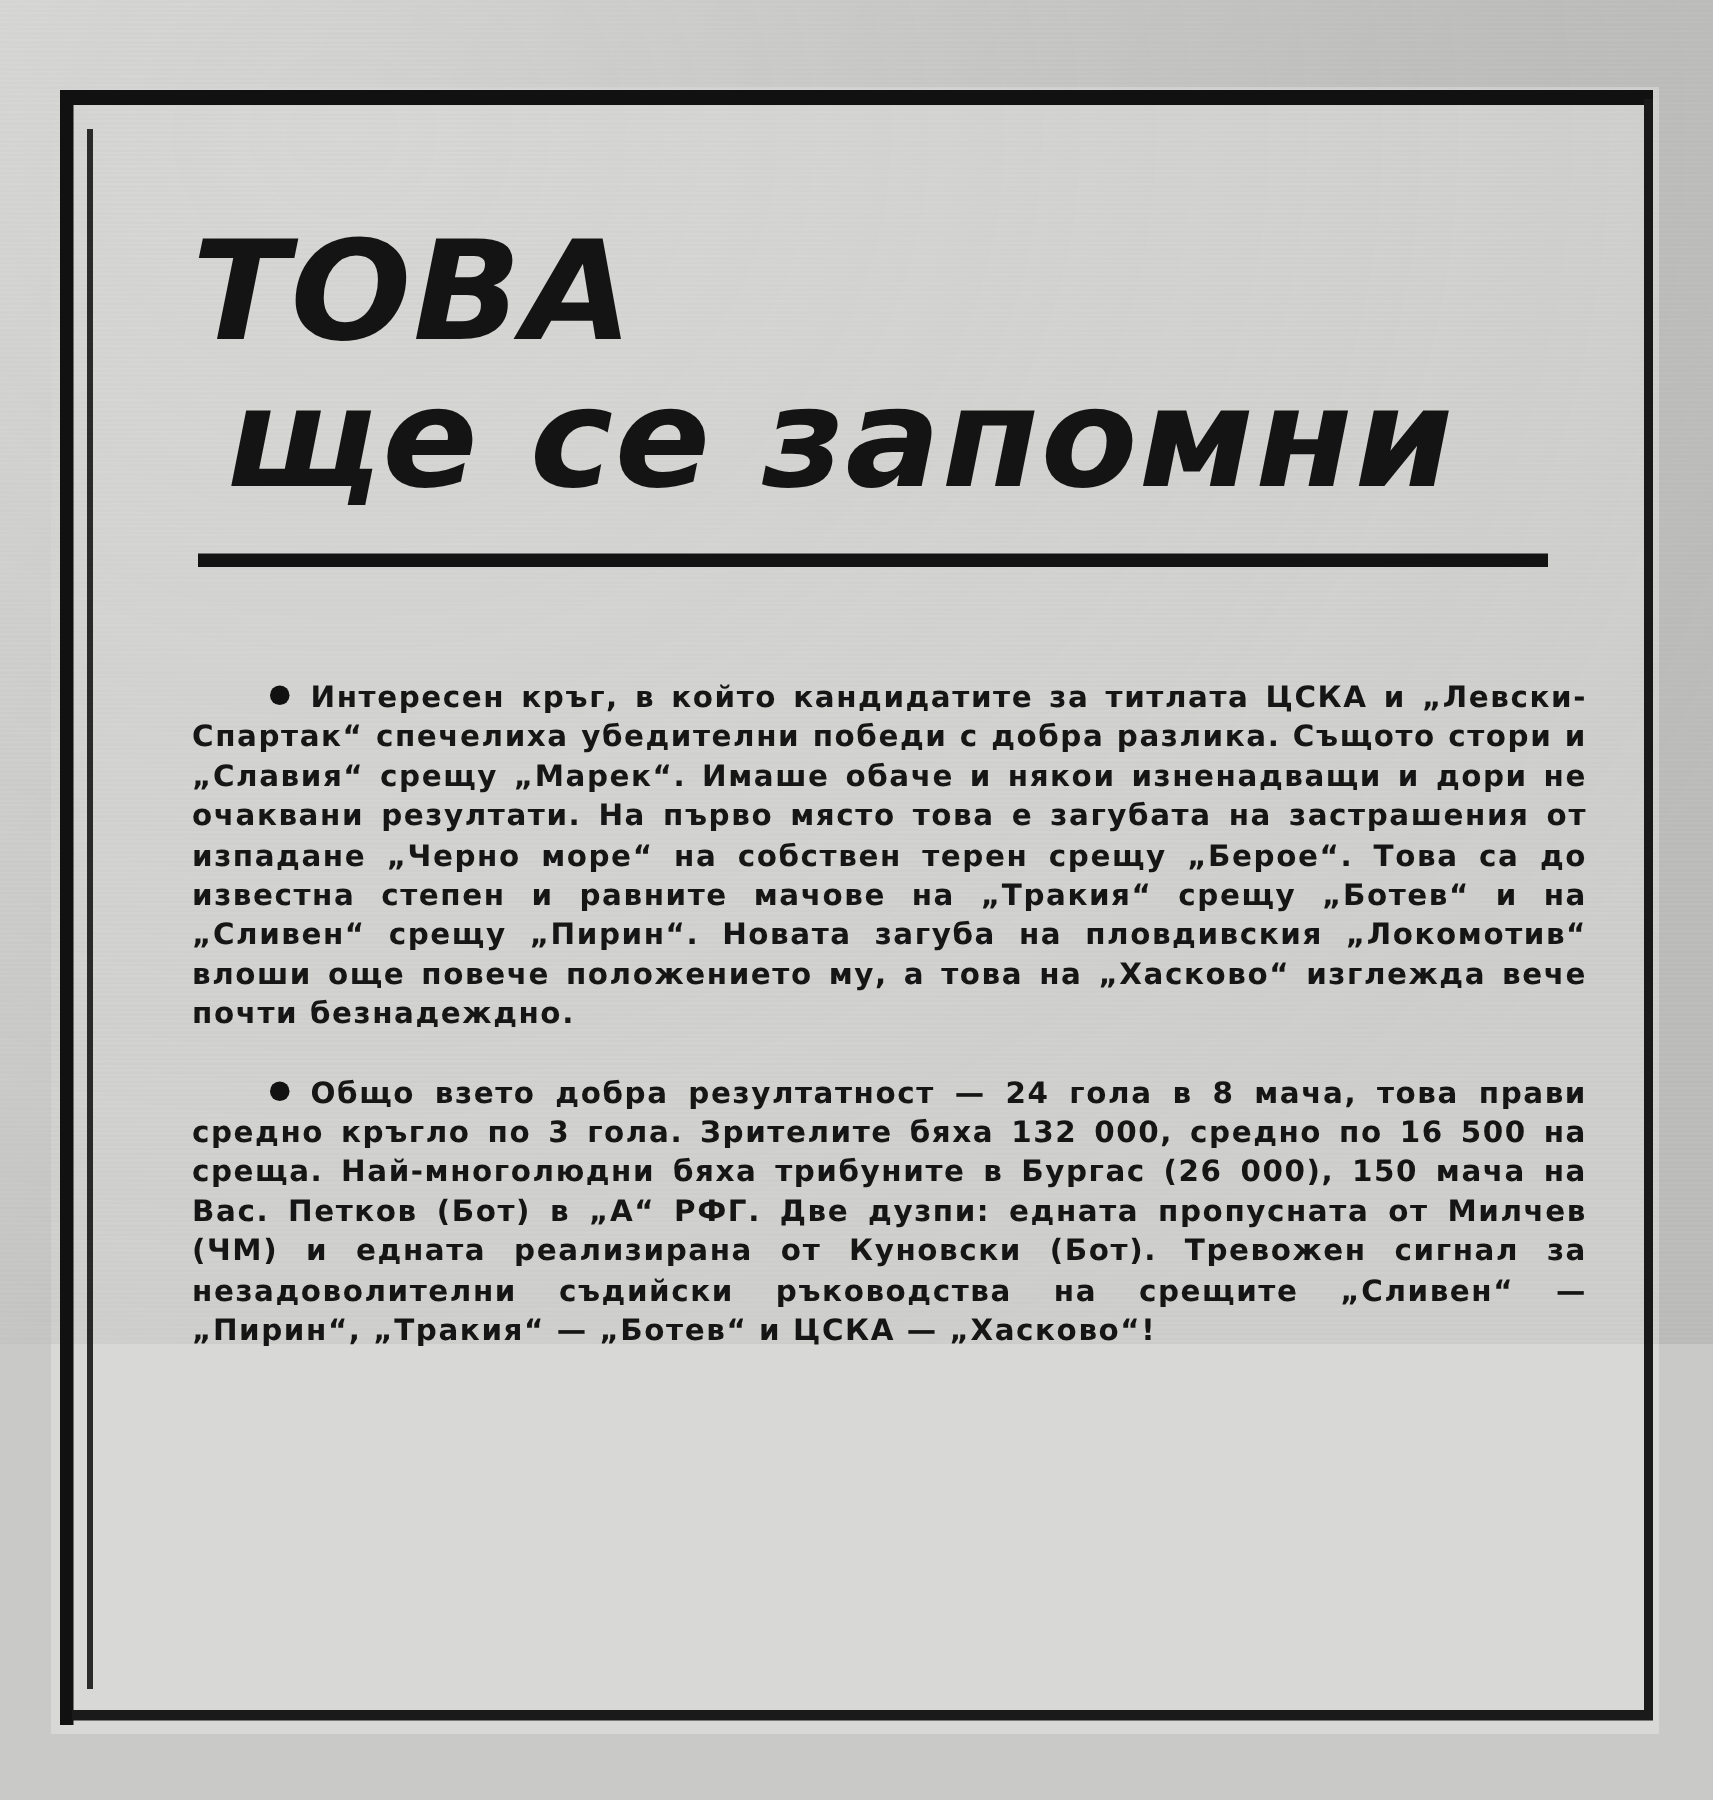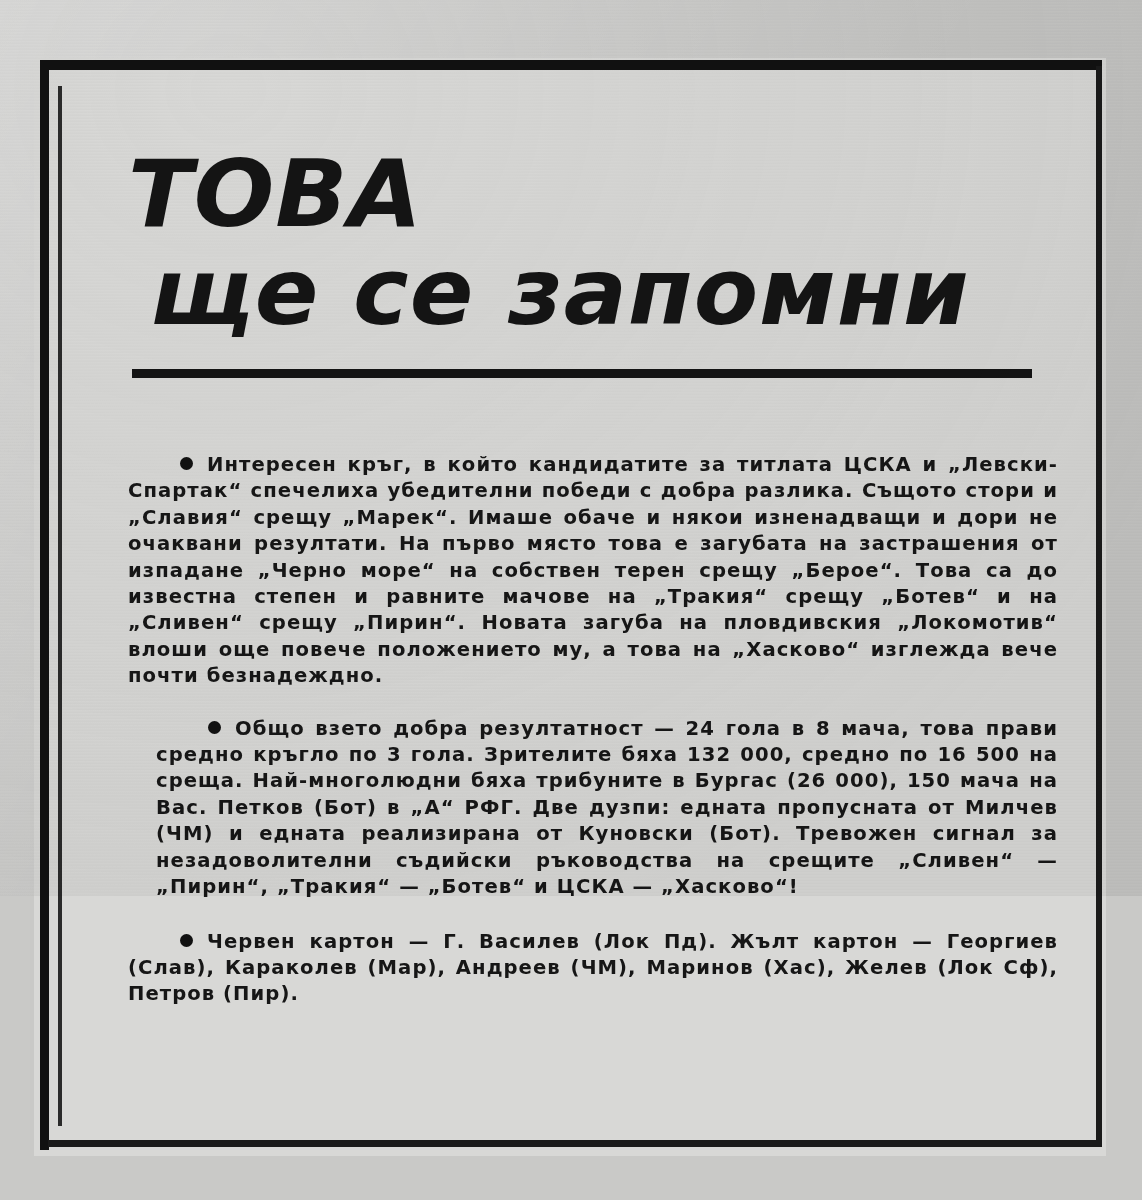--- a/index.html
+++ b/index.html
@@ -121,21 +121,21 @@
     font-weight: 700;
     font-size: 19.6px;
     line-height: 26.4px;
     letter-spacing: 1.05px;
     text-align: justify;
   }
   .para {
     margin: 0 0 26px 0;
     text-indent: 0;
   }
-  .para.p2 { margin-bottom: 28px; margin-left: 28px; }
+  .para.p2 { margin-bottom: 28px; }
   .bullet {
     display: inline-block;
     width: 13px;
     height: 13px;
     border-radius: 50%;
     background: #111;
     margin-left: 52px;
     margin-right: 14px;
     vertical-align: 1px;
   }
@@ -170,19 +170,16 @@
   </div>
   <div class="headline-rule"></div>
 
   <div class="body">
     <div class="para p1">
       <span class="bullet"></span><span>Интересен кръг, в който кандидатите за титлата ЦСКА и „Левски-Спартак“ спечелиха убедителни победи с добра разлика. Същото стори и „Славия“ срещу „Марек“. Имаше обаче и някои изненадващи и дори не очаквани резултати. На първо място това е загубата на застрашения от изпадане „Черно море“ на собствен терен срещу „Берое“. Това са до известна степен и равните мачове на „Тракия“ срещу „Ботев“ и на „Сливен“ срещу „Пирин“. Новата загуба на пловдивския „Локомотив“ влоши още повече положението му, а това на „Хасково“ изглежда вече почти безнадеждно.</span>
     </div>
     <div class="para p2">
       <span class="bullet"></span><span>Общо взето добра резултатност — 24 гола в 8 мача, това прави средно кръгло по 3 гола. Зрителите бяха 132 000, средно по 16 500 на среща. Най-многолюдни бяха трибуните в Бургас (26 000), 150 мача на Вас. Петков (Бот) в „А“ РФГ. Две дузпи: едната пропусната от Милчев (ЧМ) и едната реализирана от Куновски (Бот). Тревожен сигнал за незадоволителни съдийски ръководства на срещите „Сливен“ — „Пирин“, „Тракия“ — „Ботев“ и ЦСКА — „Хасково“!</span>
     </div>
-    <div class="para p3">
-      <span class="bullet"></span><span>Червен картон — Г. Василев (Лок Пд). Жълт картон — Георгиев (Слав), Караколев (Мар), Андреев (ЧМ), Маринов (Хас), Желев (Лок Сф), Петров (Пир).</span>
-    </div>
   </div>
 
   <div class="grain"></div>
 </div>
 
 </body></html>

